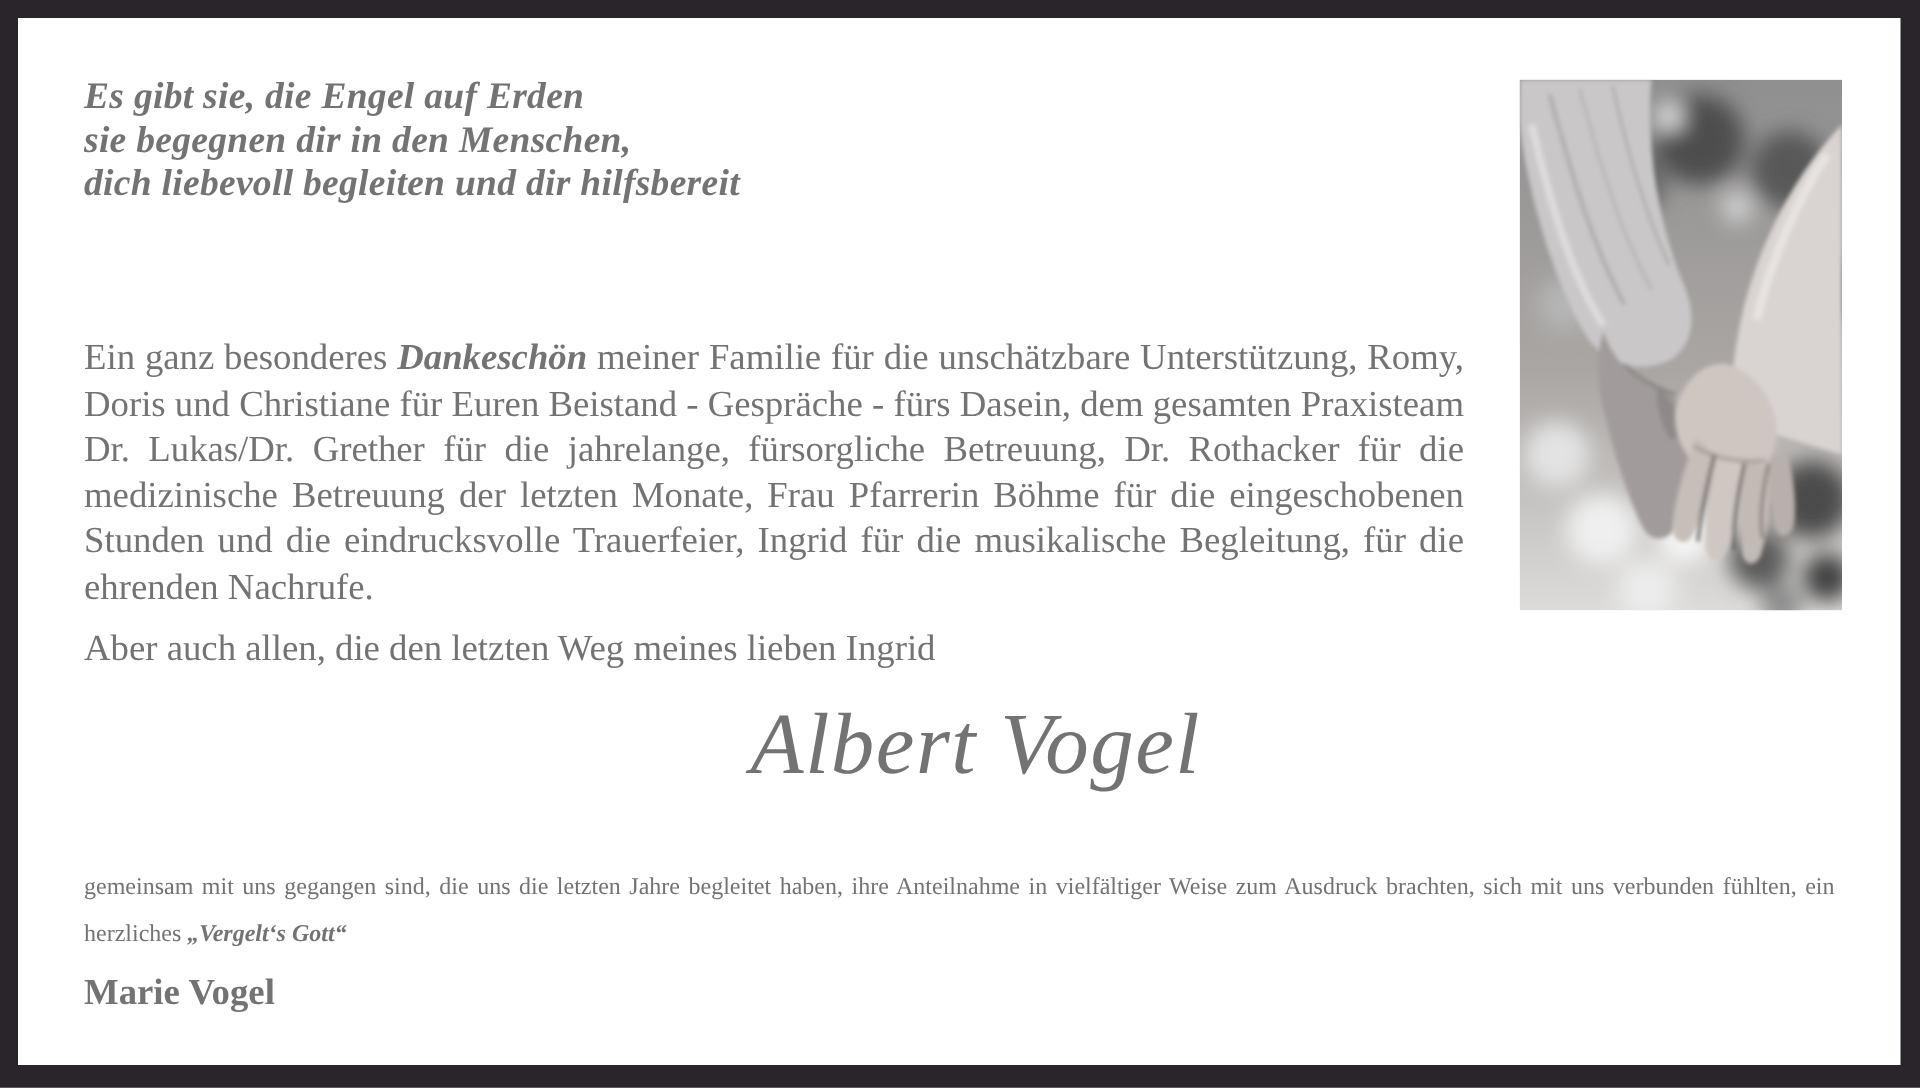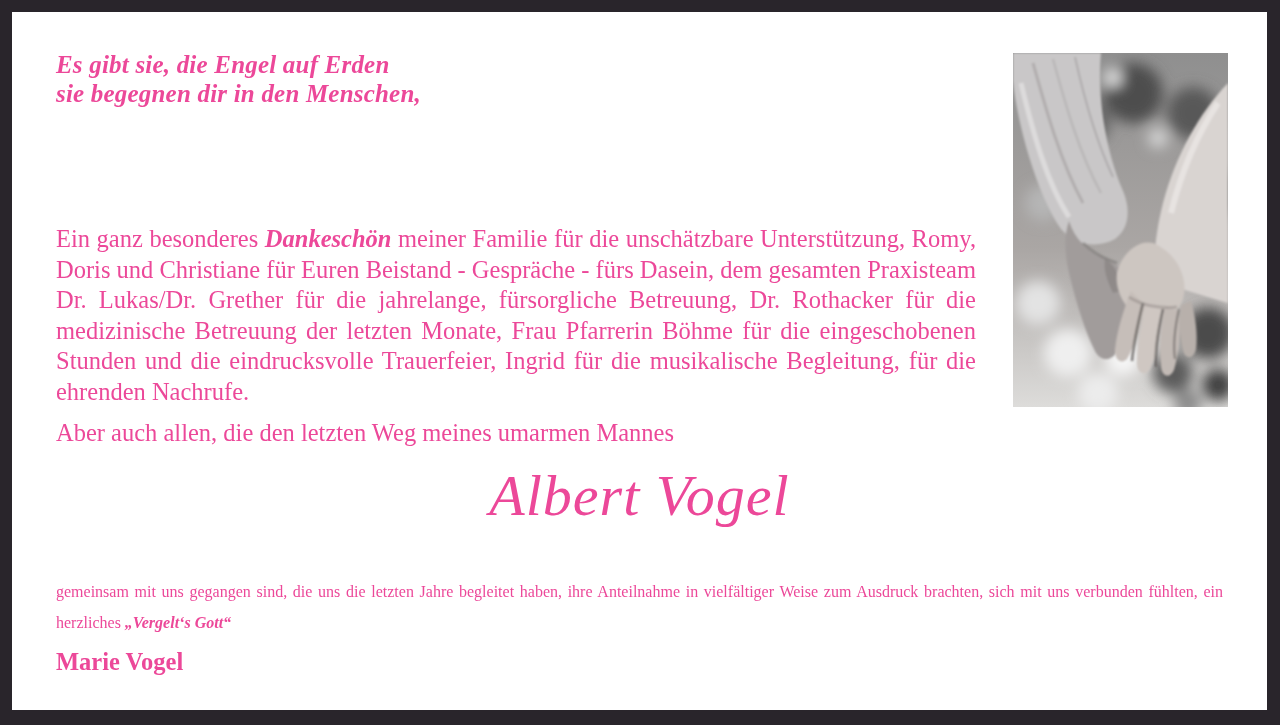--- a/index.html
+++ b/index.html
@@ -11,21 +11,21 @@
     font-family: "Liberation Serif", serif;
     overflow: hidden;
   }
   .card {
     position: absolute;
     left: 12px;
     top: 12px;
     width: 1255px;
     height: 698px;
     background: #ffffff;
-    color: #ec4899;
+    color: #737373;
   }
   .poem {
     position: absolute;
     left: 44px;
     top: 38px;
     font-style: italic;
     font-weight: 700;
     font-size: 25px;
     line-height: 29px;
     letter-spacing: 0.2px;
@@ -67,20 +67,21 @@
     left: 0;
     top: 452px;
     width: 100%;
     margin: 0;
     text-align: center;
     font-style: italic;
     font-weight: 400;
     font-size: 58px;
     line-height: 64px;
     letter-spacing: 1px;
+    padding-left: 11px;
   }
   .closing {
     position: absolute;
     left: 44px;
     top: 564px;
     width: 1167px;
     margin: 0;
     font-size: 16px;
     line-height: 31px;
     text-align: justify;
@@ -101,20 +102,21 @@
   .place-date { font-weight: 400; }
 </style>
 </head>
 <body>
 
 <div class="card">
 
   <div class="poem">
     <div>Es gibt sie, die Engel auf Erden</div>
     <div>sie begegnen dir in den Menschen,</div>
+    <div>dich liebevoll begleiten und dir hilfsbereit</div>
   </div>
 
   <div class="photo">
     <svg viewBox="0 0 215 354" width="215" height="354" preserveAspectRatio="none" aria-hidden="true">
       <defs>
         <linearGradient id="pbg" x1="0" y1="0" x2="0" y2="1">
           <stop offset="0" stop-color="#8f8f8f"></stop>
           <stop offset="0.55" stop-color="#aaa6a4"></stop>
           <stop offset="1" stop-color="#dddcda"></stop>
         </linearGradient>
@@ -165,21 +167,21 @@
         <path d="M130,250 C124,274 120,296 119,308" stroke="#5e5a58" stroke-width="2.5" fill="none" opacity="0.8"></path>
         <path d="M150,256 C145,278 142,300 143,314" stroke="#5e5a58" stroke-width="2.5" fill="none" opacity="0.8"></path>
         <path d="M166,256 C162,274 160,292 162,306" stroke="#645f5d" stroke-width="2" fill="none" opacity="0.7"></path>
         <path d="M116,244 C128,252 146,256 164,254" stroke="#8d8683" stroke-width="3" fill="none" opacity="0.5"></path>
       </g>
     </svg>
   </div>
 
   <p class="thanks"><span>Ein ganz besonderes </span><span class="em-bold-italic">Dankeschön</span><span> meiner Familie für die unschätzbare Unterstüt­zung, Romy, Doris und Christiane für Euren Beistand - Gespräche - fürs Dasein, dem gesamten Praxisteam Dr. Lukas/Dr. Grether für die jahrelange, fürsorgliche Betreuung, Dr. Rothacker für die medizinische Betreuung der letzten Monate, Frau Pfarrerin Böhme für die eingeschobenen Stunden und die eindrucksvolle Trauerfeier, Ingrid für die musikalische Begleitung, für die ehrenden Nachrufe.</span></p>
 
-  <p class="leadin">Aber auch allen, die den letzten Weg meines umarmen Mannes</p>
+  <p class="leadin">Aber auch allen, die den letzten Weg meines lieben Ingrid</p>
 
   <h1 class="name">Albert Vogel</h1>
 
   <p class="closing"><span>gemeinsam mit uns gegangen sind, die uns die letzten Jahre begleitet haben, ihre Anteilnahme in viel­fältiger Weise zum Ausdruck brachten, sich mit uns verbunden fühlten, ein herzliches </span><span class="em-bold-italic">„Vergelt‘s Gott“</span></p>
 
   <div class="footer">
     <span class="signature">Marie Vogel</span>
   </div>
 
 </div>

